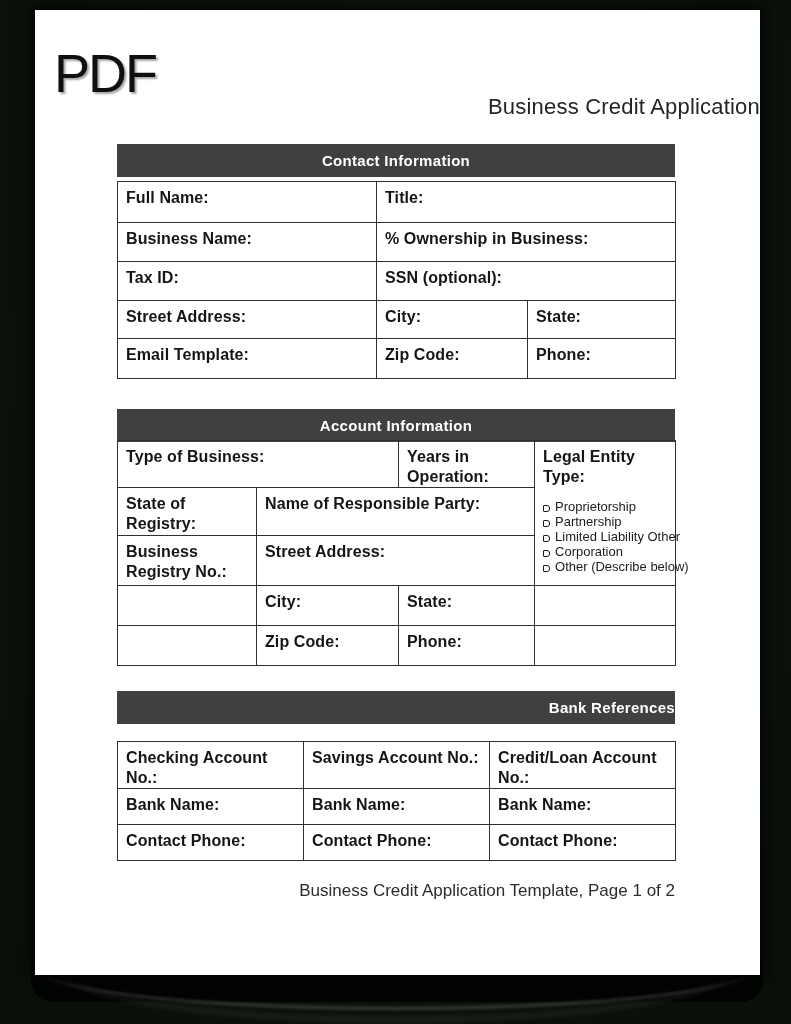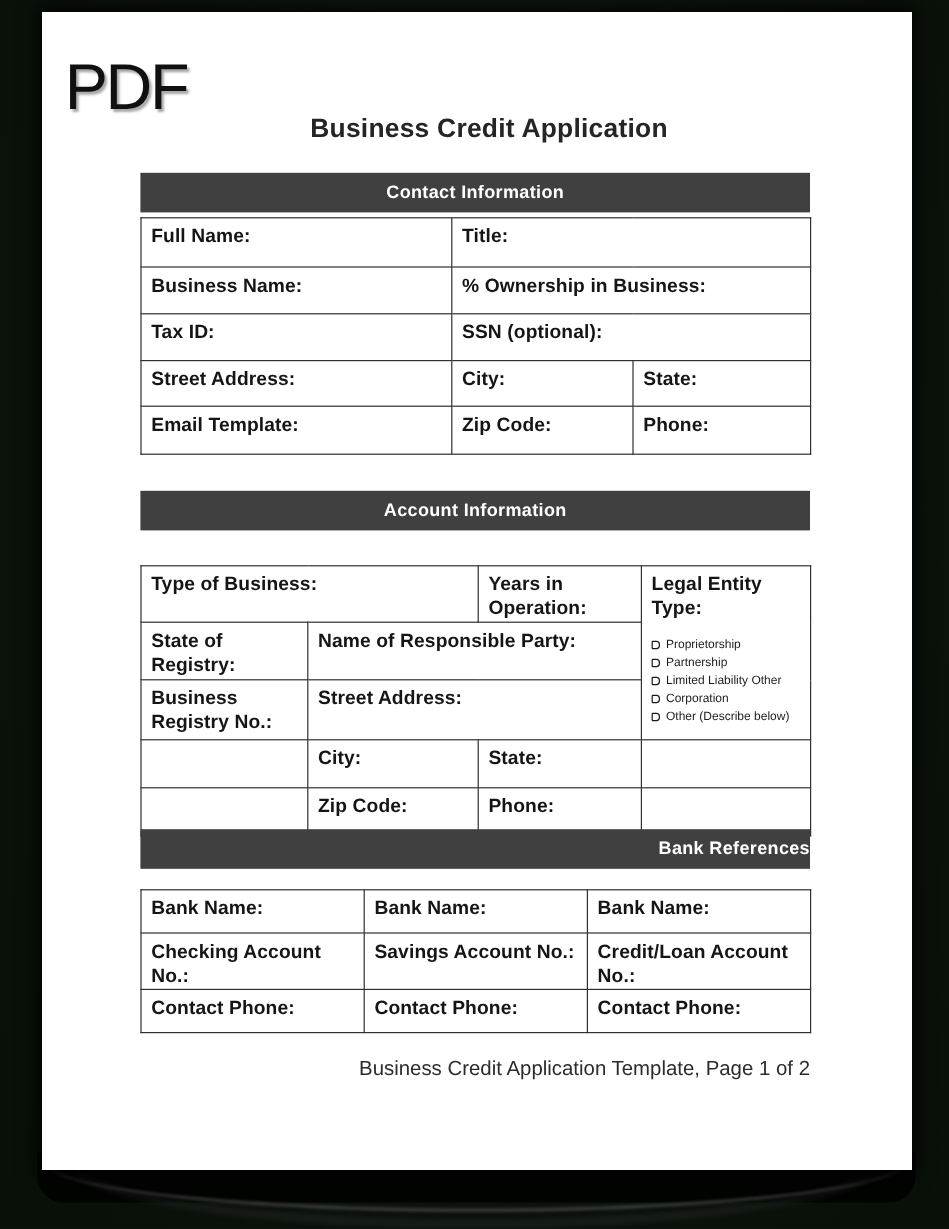--- a/index.html
+++ b/index.html
@@ -28,22 +28,22 @@
   .page {
     position:absolute; left:35px; top:10px; width:725px; height:965px;
     background:#ffffff; box-shadow:0 0 14px 4px rgba(0,0,0,0.75);
   }
   .pdf-logo {
     position:absolute; left:19px; top:36px; font-size:54px; font-weight:400;
     letter-spacing:-2px; color:#101010; line-height:1;
     text-shadow:2px 2px 2px rgba(60,60,60,0.45);
   }
   .doc-title {
-    position:absolute; left:0; right:0; top:84px; text-align:center;
-    font-size:22px; font-weight:700; color:#252525; letter-spacing:0.2px;padding-left:20px;
+    position:absolute; left:0; right:0; top:84px; text-align:right;
+    font-size:22px; font-weight:400; color:#252525; letter-spacing:0.2px;padding-left:20px;
   }
   .content { position:absolute; left:82px; top:0; width:558px; height:100%; }
   .section-header {
     position:absolute; left:0; width:558px; height:33px;
     background:#404040; color:#ffffff; font-size:15px; font-weight:700;
     text-align:center; line-height:33px; letter-spacing:0.3px;
   }
   .hdr-contact  { top:134px; }
   .hdr-business { top:399px; }
   .hdr-bank     { top:681px;text-align:right; }
@@ -54,26 +54,26 @@
   }
   table.form-table td {
     border:1px solid #303030; vertical-align:top;
     padding:6px 4px 0 8px;
   }
   table.bordered { border:1.5px solid #2a2a2a; }
   td.ghost { border:none; }
   .lbl { font-size:16px; font-weight:700; color:#151515; line-height:1.25; letter-spacing:0.1px; }
 
   .tbl-contact  { top:171px; }
-  .tbl-business { top:461px;padding-left:40px; }
+  .tbl-business { top:430px;padding-left:40px; }
   .tbl-bank     { top:731px; }
 
   .legal-cell { padding:6px 4px 0 8px; }
   .legal-list { margin-top:12px; }
-  .legal-item { font-size:10px; font-weight:400; color:#1c1c1c; line-height:15px; white-space:nowrap; }
+  .legal-item { font-size:13px; font-weight:400; color:#1c1c1c; line-height:15px; white-space:nowrap; }
   .checkbox {
     display:inline-block; width:7px; height:7px;
     border:1.4px solid #1a1a1a; border-radius:1px 3px 3px 1px;
     margin-right:5px; vertical-align:-1px;
   }
   .footer {
     position:absolute; right:85px; top:871px;
     font-size:17px; color:#2c2c2c; font-weight:400;
   }
 </style>
@@ -175,28 +175,28 @@
       <div class="section-header hdr-bank">Bank References</div>
 
       <table class="form-table bordered tbl-bank">
         <colgroup>
             <col style="width:186px">
             <col style="width:186px">
             <col style="width:186px">
           </colgroup>
         <tbody>
             <tr style="height:36px">
+          <td><span class="lbl">Checking Account No.:</span></td>
+          <td><span class="lbl">Savings Account No.:</span></td>
+          <td><span class="lbl">Credit/Loan Account No.:</span></td>
+        </tr>
+        <tr style="height:36px">
           <td><span class="lbl">Bank Name:</span></td>
           <td><span class="lbl">Bank Name:</span></td>
           <td><span class="lbl">Bank Name:</span></td>
-        </tr>
-        <tr style="height:36px">
-          <td><span class="lbl">Checking Account No.:</span></td>
-          <td><span class="lbl">Savings Account No.:</span></td>
-          <td><span class="lbl">Credit/Loan Account No.:</span></td>
         </tr>
         <tr style="height:36px">
           <td><span class="lbl">Contact Phone:</span></td>
           <td><span class="lbl">Contact Phone:</span></td>
           <td><span class="lbl">Contact Phone:</span></td>
         </tr>
       </tbody>
         </table>
 
     </div>

